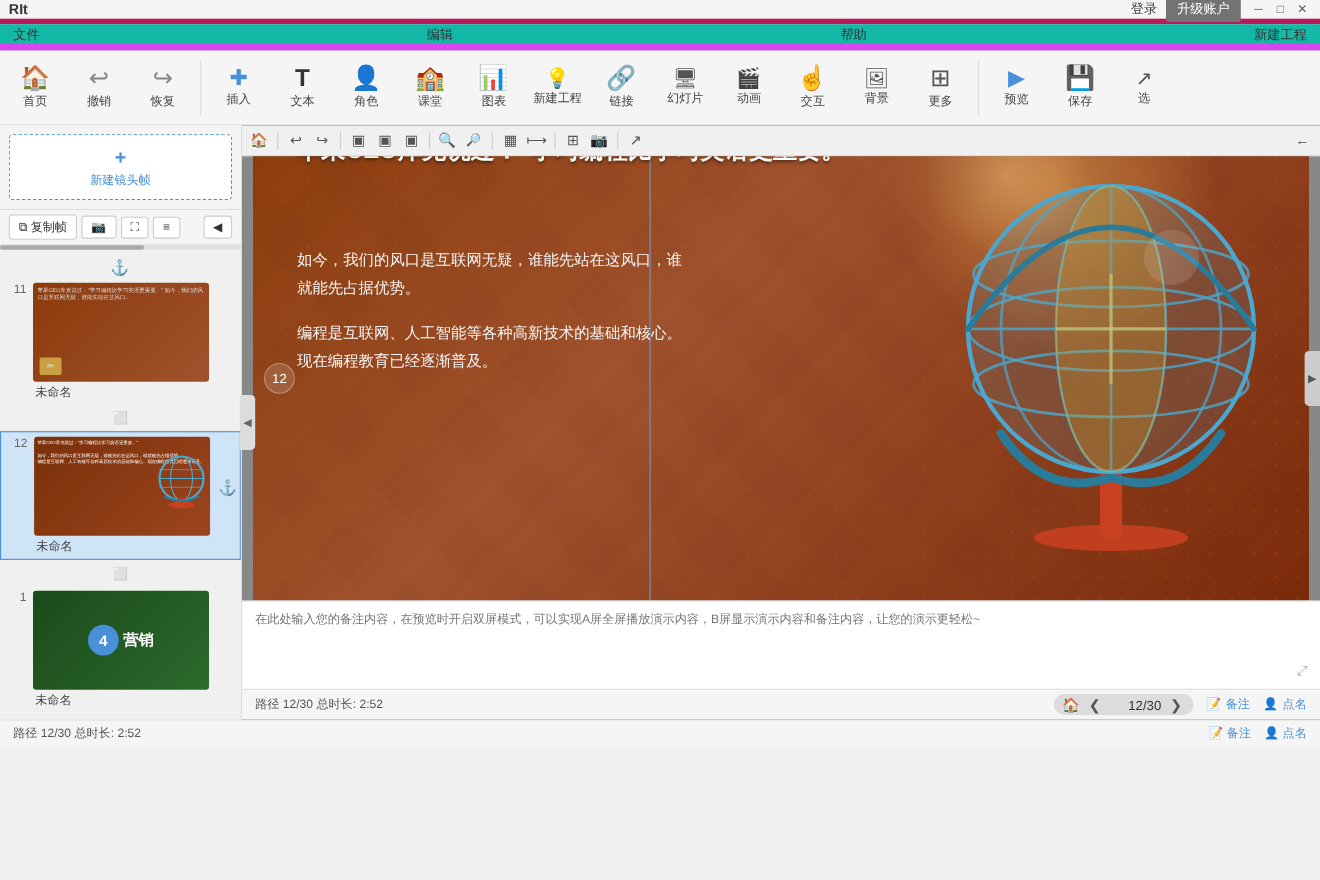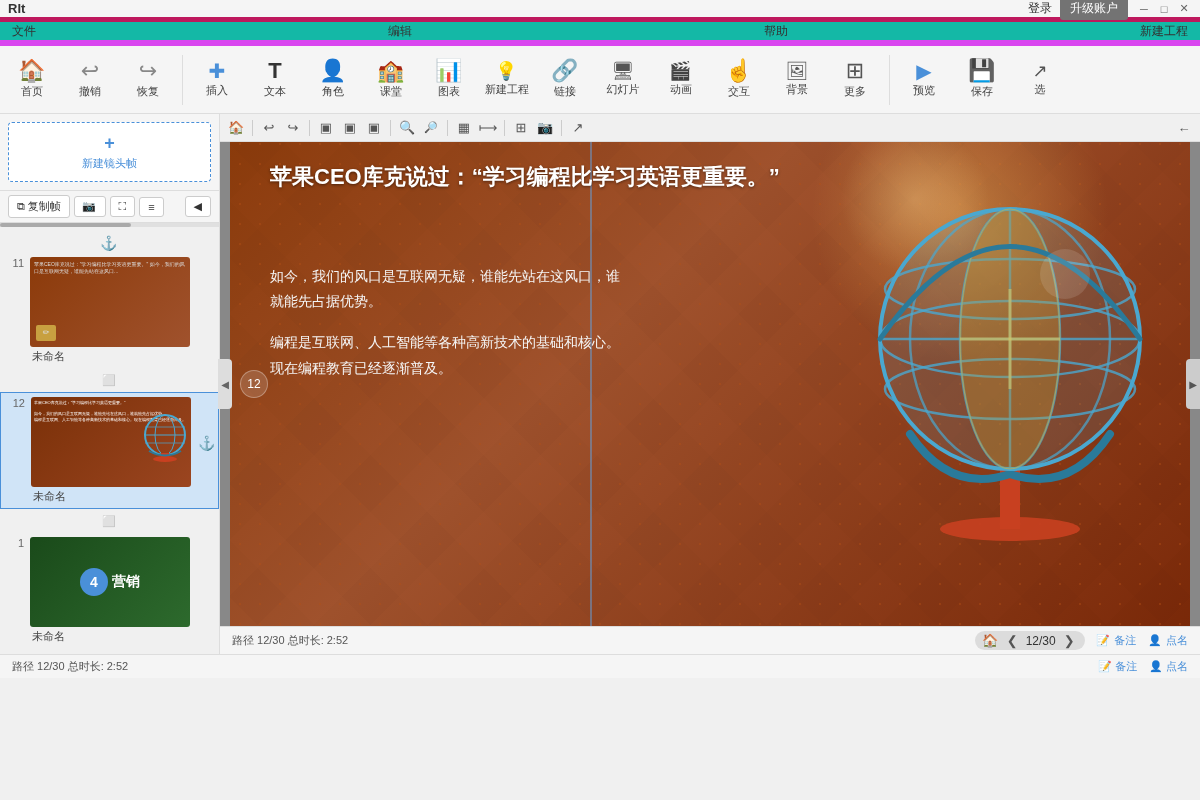--- a/index.html
+++ b/index.html
@@ -385,21 +385,21 @@
     }
     .nav-page-control {
       display: flex; align-items: center;
       background: rgba(0,0,0,0.1);
       border-radius: 14px;
       padding: 2px 8px;
       gap: 6px;
     }
     .nav-home-icon { font-size: 13px; color: #555; cursor: pointer; }
     .nav-arrow { font-size: 13px; color: #555; cursor: pointer; padding: 0 2px; }
-    .nav-page-text { font-size: 12px; color: #333; }
+    .nav-page-text { font-size: 12px; color: #333; margin-left: 17px; }
     .nav-action-btn {
       display: flex; align-items: center; gap: 4px;
       font-size: 11px; color: #4a90d9;
       cursor: pointer;
     }
 
     
     #status-bar {
       height: 24px;
       background: #f5f5f5;
@@ -735,20 +735,24 @@
 
           <circle cx="215" cy="100" r="25" fill="rgba(255,255,255,0.12)"></circle>
         </svg>
 
       </div>
 
       <div id="right-arrow">▶</div>
 
     </div>
 
+    <div id="notes-area">
+      <textarea id="notes-input" placeholder="在此处输入您的备注内容，在预览时开启双屏模式，可以实现A屏全屏播放演示内容，B屏显示演示内容和备注内容，让您的演示更轻松~" style=""></textarea>
+      <div class="notes-expand">⤢</div>
+    </div>
 
     <div id="nav-bar">
       <div class="left-info">路径 12/30  总时长: 2:52</div>
       <div class="right-controls">
         <div class="nav-page-control">
           <span class="nav-home-icon">🏠</span>
           <span class="nav-arrow">❮</span>
           <span class="nav-page-text">12/30</span>
           <span class="nav-arrow">❯</span>
         </div>

